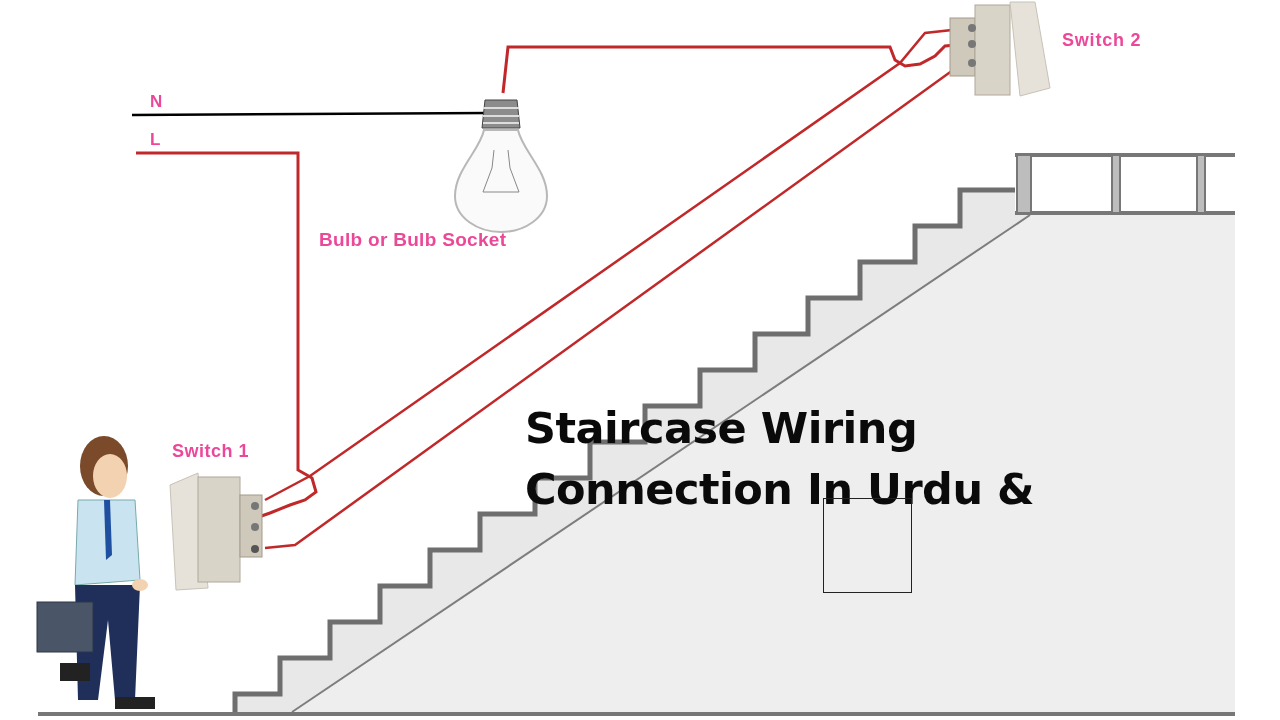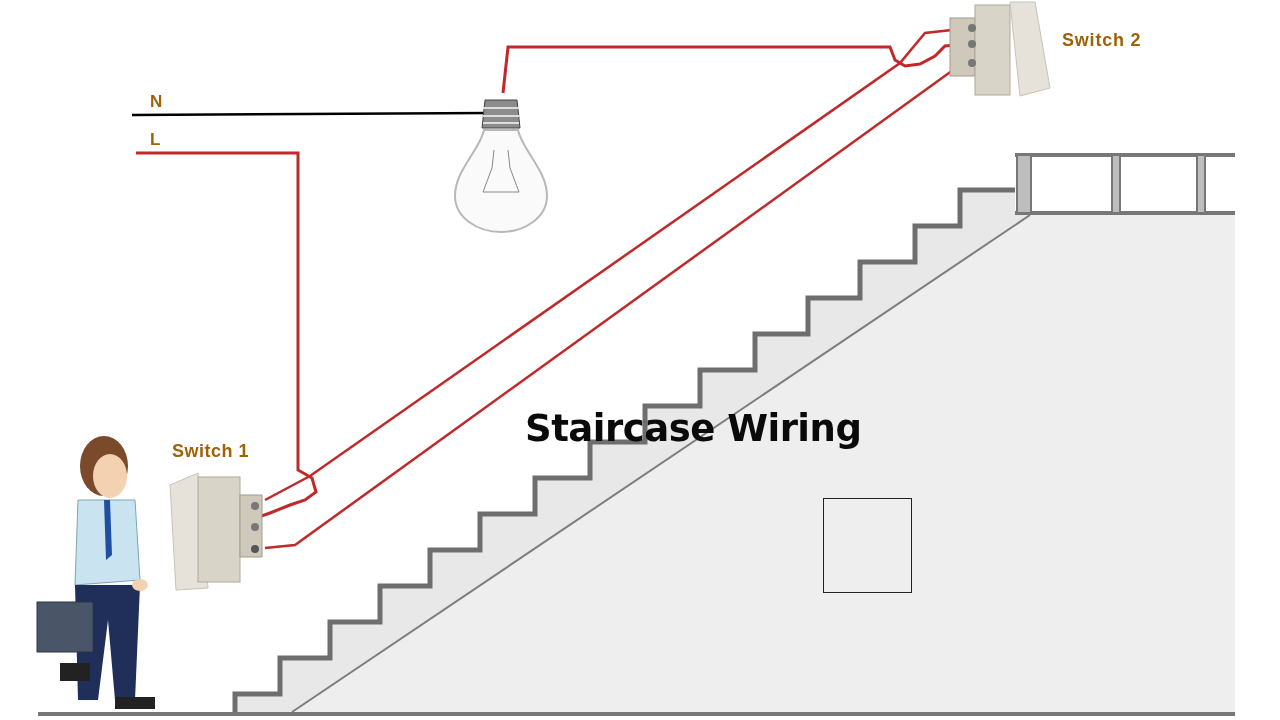--- a/index.html
+++ b/index.html
@@ -1,24 +1,24 @@
 <!DOCTYPE html>
 <html><head>
   <meta charset="utf-8">
   <style>
     html, body { margin: 0; padding: 0; background: #ffffff; }
     .canvas { position: relative; width: 1280px; height: 720px; overflow: hidden; background: #ffffff; }
     svg.scene { position: absolute; left: 0; top: 0; }
-    .lbl { position: absolute; font-family: "Liberation Sans", sans-serif; font-weight: bold; color: #a16207; white-space: nowrap; }
+    .lbl { position: absolute; font-family: "Liberation Sans", sans-serif; font-weight: bold; color: #ec4899; white-space: nowrap; }
     .lbl-n { left: 150px; top: 92px; font-size: 17px; }
     .lbl-l { left: 150px; top: 130px; font-size: 17px; }
     .lbl-bulb { left: 319px; top: 229px; font-size: 19px; letter-spacing: 0.3px; }
     .lbl-sw1 { left: 172px; top: 441px; font-size: 18px; letter-spacing: 0.5px; }
     .lbl-sw2 { left: 1062px; top: 30px; font-size: 18px; letter-spacing: 0.8px; }
-    .title { position: absolute; left: 525px; top: 398px; width: 720px; font-family: "DejaVu Sans", sans-serif; font-weight: bold; font-size: 37px; line-height: 61px; color: #0a0a0a; letter-spacing: -0.5px; }
+    .title { position: absolute; left: 525px; top: 398px; width: 720px; font-family: "DejaVu Sans", sans-serif; font-weight: bold; font-size: 43px; line-height: 61px; color: #0a0a0a; letter-spacing: -0.5px; }
     .title .line { display: block; white-space: nowrap; }
     .cursor-box { position: absolute; left: 823px; top: 498px; width: 89px; height: 95px; border: 1px solid #222; box-sizing: border-box; }
   </style>
 </head>
 <body>
 
 <div class="canvas">
   <svg class="scene" width="1280" height="720" viewBox="0 0 1280 720">
 
     <polygon points="235,712 1235,712 1235,212 1015,212 1015,190 960,190 960,226 915,226 915,262 860,262 860,298 808,298 808,334 755,334 755,370 700,370 700,406 645,406 645,442 590,442 590,478 535,478 535,514 480,514 480,550 430,550 430,586 380,586 380,622 330,622 330,658 280,658 280,694 235,694" fill="#e8e8e8"></polygon>
@@ -82,20 +82,22 @@
       <path d="M75,585 L140,585 L135,700 L115,700 L108,620 L98,700 L78,700 Z" fill="#1f2f5a"></path>
       <rect x="60" y="663" width="30" height="18" fill="#222"></rect>
       <rect x="115" y="697" width="40" height="12" fill="#222"></rect>
       <rect x="37" y="602" width="56" height="50" fill="#4a5568" stroke="#2d3748"></rect>
       <ellipse cx="140" cy="585" rx="8" ry="6" fill="#f2d2b0"></ellipse>
     </g>
   </svg>
 
   <div class="lbl lbl-n">N</div>
   <div class="lbl lbl-l">L</div>
+  <div class="lbl lbl-bulb">Bulb or Bulb Socket</div>
   <div class="lbl lbl-sw1">Switch 1</div>
   <div class="lbl lbl-sw2">Switch 2</div>
 
   <div class="title">
     <span class="line">Staircase Wiring</span>
+    <span class="line">Connection In Urdu &amp;</span>
   </div>
   <div class="cursor-box"></div>
 </div>
 
 </body></html>

